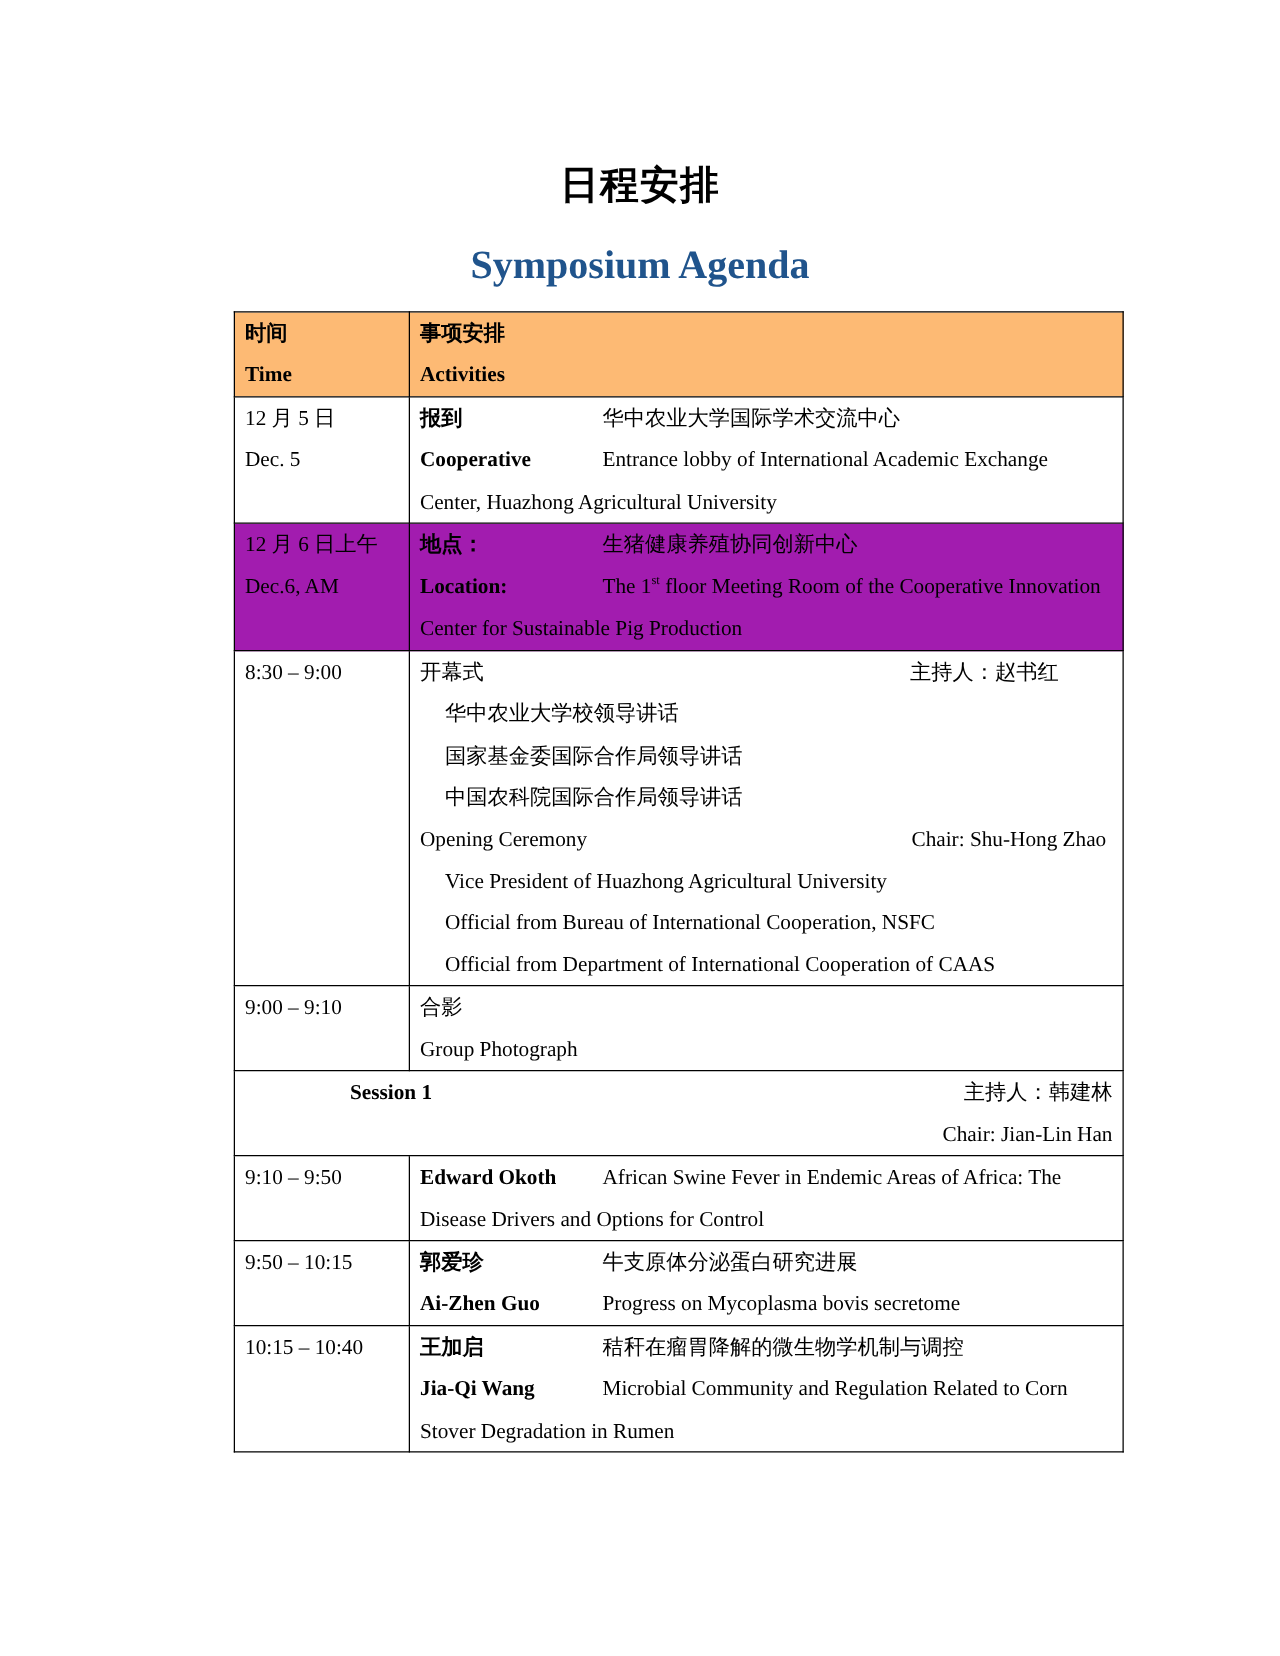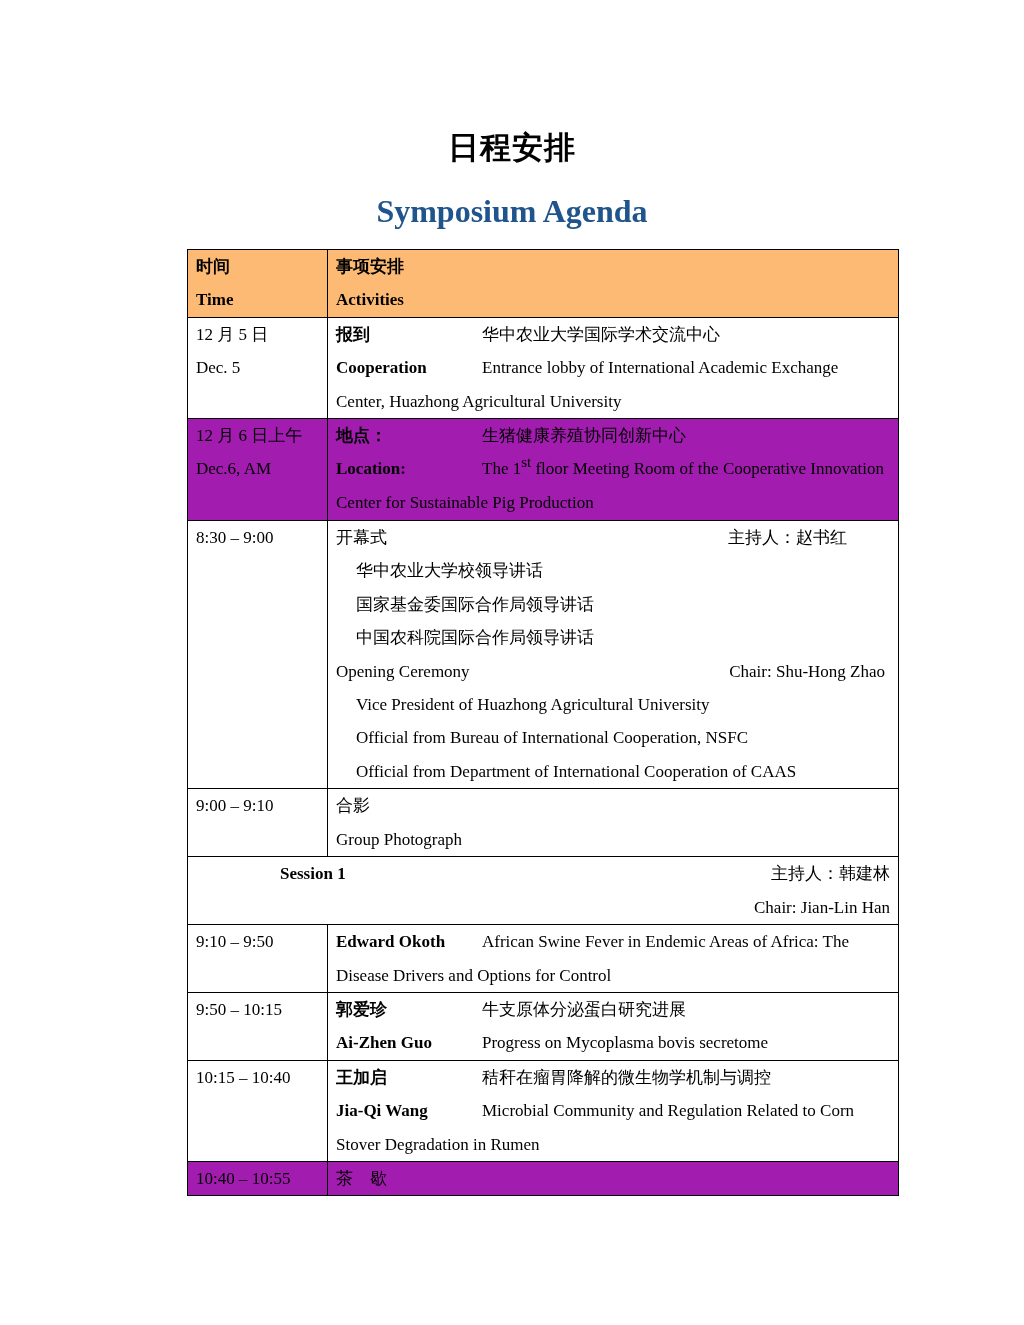--- a/index.html
+++ b/index.html
@@ -50,21 +50,21 @@
   .r-t3   { height:101px; }
   .r-break{ height:33px; }
   .b { font-weight:normal; }
   .label { display:inline-block; min-width:146px; font-weight:bold; }
   .indent { padding-left:20px; }
   .flexline { display:flex; justify-content:space-between; }
   .chair-zh-offset { margin-right:43px; }
   .chair-en-offset { margin-right:5px; }
   .sess-left { padding-left:84px; font-weight:bold; }
   .sess-right { text-align:right; }
-  sup { font-size:15px; line-height:0; }
+  sup { font-size:10px; line-height:0; }
 </style>
 </head>
 <body>
 
 <div class="page">
 
   <div class="title-zh">日程安排</div>
   <div class="title-en">Symposium Agenda</div>
 
   <table class="agenda">
@@ -81,21 +81,21 @@
       </td>
     </tr>
 
     <tr class="r-dec5">
       <td>
         <div>12 月 5 日</div>
         <div>Dec. 5</div>
       </td>
       <td>
         <div><span class="label">报到</span><span>华中农业大学国际学术交流中心</span></div>
-        <div><span class="label">Cooperation</span><span>Entrance lobby of International Academic Exchange Center, Huazhong Agricultural University</span></div>
+        <div><span class="label">Cooperative</span><span>Entrance lobby of International Academic Exchange Center, Huazhong Agricultural University</span></div>
       </td>
     </tr>
 
     <tr class="hl r-dec6">
       <td>
         <div>12 月 6 日上午</div>
         <div>Dec.6, AM</div>
       </td>
       <td>
         <div><span class="label">地点：</span><span>生猪健康养殖协同创新中心</span></div>
@@ -169,24 +169,16 @@
     <tr class="r-t3">
       <td>
         <div>10:15 – 10:40</div>
       </td>
       <td>
         <div><span class="label">王加启</span><span>秸秆在瘤胃降解的微生物学机制与调控</span></div>
         <div><span class="label">Jia-Qi Wang</span><span>Microbial Community and Regulation Related to Corn Stover Degradation in Rumen</span></div>
       </td>
     </tr>
 
-    <tr class="hl r-break">
-      <td>
-        <div>10:40 – 10:55</div>
-      </td>
-      <td>
-        <div class="b">茶　歇</div>
-      </td>
-    </tr>
   </tbody>
     </table>
 
 </div>
 
 </body></html>

